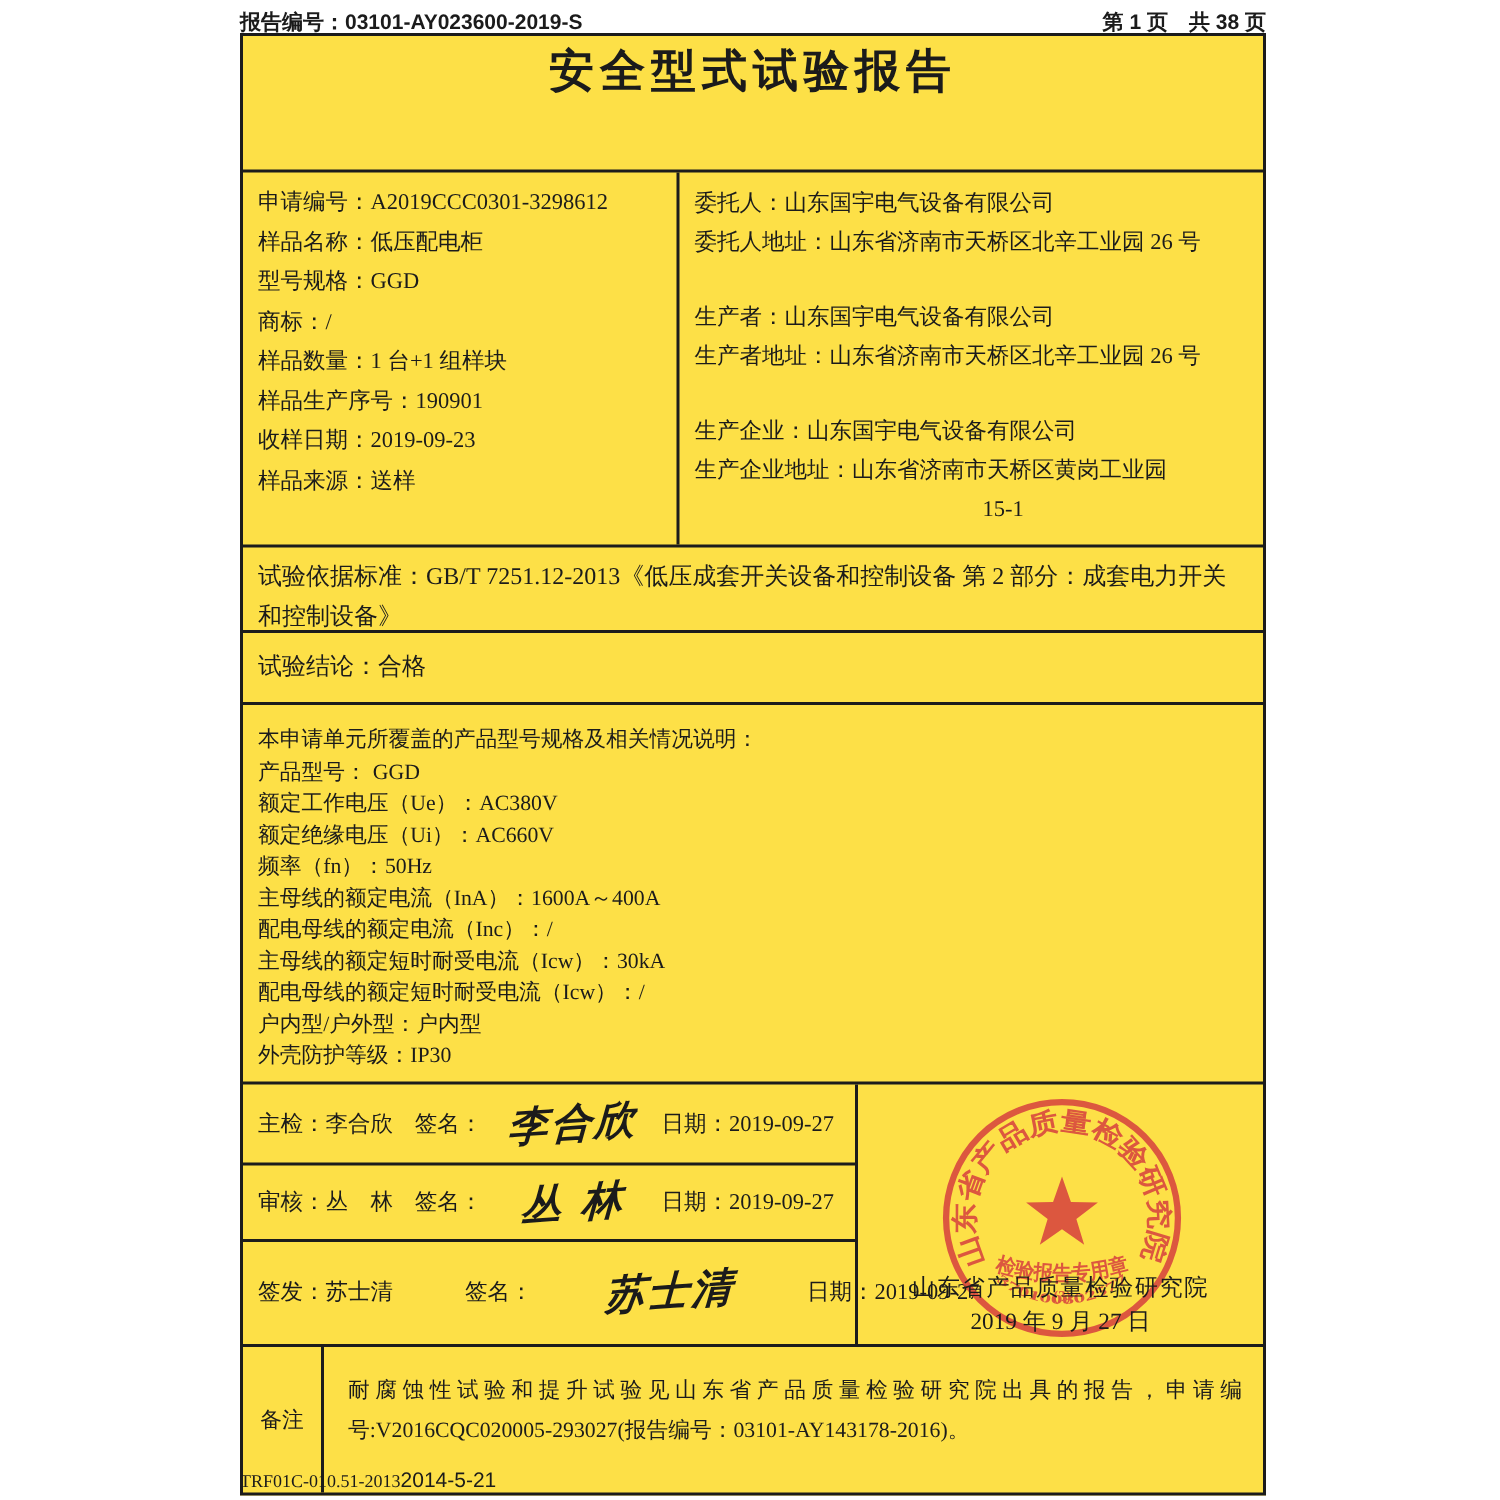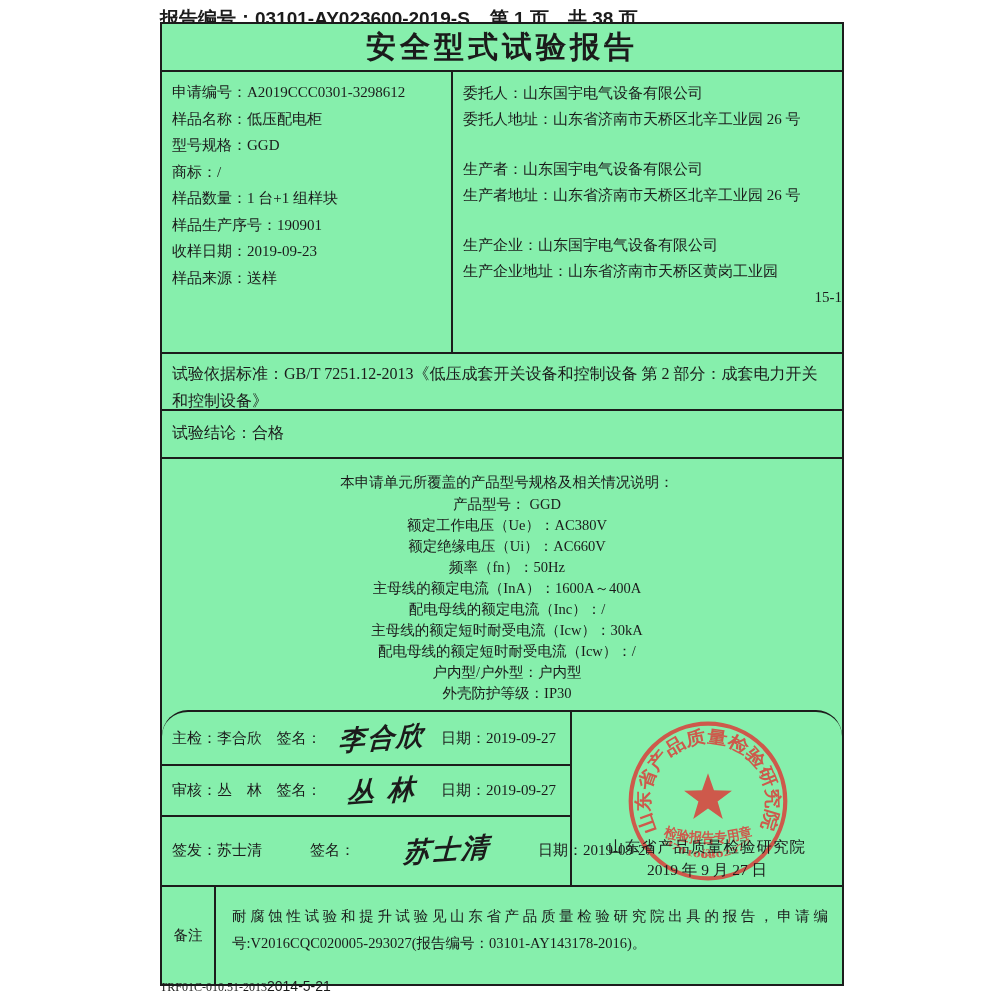--- a/index.html
+++ b/index.html
@@ -4,48 +4,48 @@
 <style>
   * { margin:0; padding:0; box-sizing:border-box; }
   html,body { background:#ffffff; }
   .page {
     position:relative; width:1000px; height:1000px; background:#fff;
     font-family:"Liberation Serif","DejaVu Serif",serif; color:#1b1b1b;
     overflow:hidden;
   }
   
   .page-header { position:absolute; top:6px; left:160px; width:684px;
-    display:flex; 
+    display:flex; justify-content:space-between;
     font-family:"Liberation Sans","DejaVu Sans",sans-serif;
-    font-weight:bold; font-size:19px;gap:20px; }
+    font-weight:bold; font-size:14px;gap:20px; }
   
   .doc-table { position:absolute; left:160px; top:22px; width:684px;
-    border:2px solid #1c1c1c; background:#86efac; }
+    border:2px solid #1c1c1c; background:#fde047; }
   .row { border-top:2px solid #1c1c1c; position:relative; }
   .row:first-child { border-top:none; }
   .title-row { height:46px; display:flex; align-items:center; justify-content:center; }
   .title-row h1 { font-size:30px; font-weight:600; letter-spacing:4px; }
   
-  .info-row { height:282px; display:flex; }
+  .info-row { height:250px; display:flex;margin-top:43px; }
   .info-left { width:291px; border-right:2px solid #1c1c1c; padding:7px 0 0 10px; }
   .info-left p { font-size:15px; line-height:26.5px; white-space:nowrap; }
-  .info-right { flex:1; padding:8px 0 0 10px; font-size:15px; }
+  .info-right { flex:1; padding:8px 16px 0 10px; font-size:15px; }
   .info-right p { line-height:26px; }
   .group { margin-bottom:24px; }
-  .addr-cont { text-indent:192px;text-align:right; }
+  .addr-cont { text-indent:192px; }
   
   .standard-row { height:57px; padding:6px 10px 0 10px; font-size:16px; line-height:27px; }
   .conclusion-row { height:48px; padding:12px 10px 0 10px; font-size:16px; }
   
   .coverage-row { height:253px; padding:11px 0 0 10px; font-size:14.5px; }
-  .coverage-row p { line-height:21px;text-align:center; }
+  .coverage-row p { line-height:21px; }
   .coverage-row .cov-head { line-height:24px; }
   .cov-val { padding-left:4px; }
   
-  .sign-row { height:175px; display:flex;border-radius:26px; }
+  .sign-row { height:175px; display:flex; }
   .sign-left { width:410px; border-right:2px solid #1c1c1c; display:flex; flex-direction:column; }
   .sign-line { display:flex; align-items:center; padding:0 14px 0 10px; font-size:15px; position:relative; }
   .sign-line-1 { height:52px; }
   .sign-line-2 { height:51px; border-top:2px solid #1c1c1c; }
   .sign-line-3 { height:68px; border-top:2px solid #1c1c1c;gap:48px; }
   .role-block { width:112px; white-space:nowrap; }
   .sig-label { white-space:nowrap; }
   .handwriting { display:inline-block; width:128px; text-align:center;
     font-family:"DejaVu Serif","Liberation Serif",serif; font-style:italic;
     font-size:27px; font-weight:600; transform:rotate(-4deg) skewX(-6deg);

